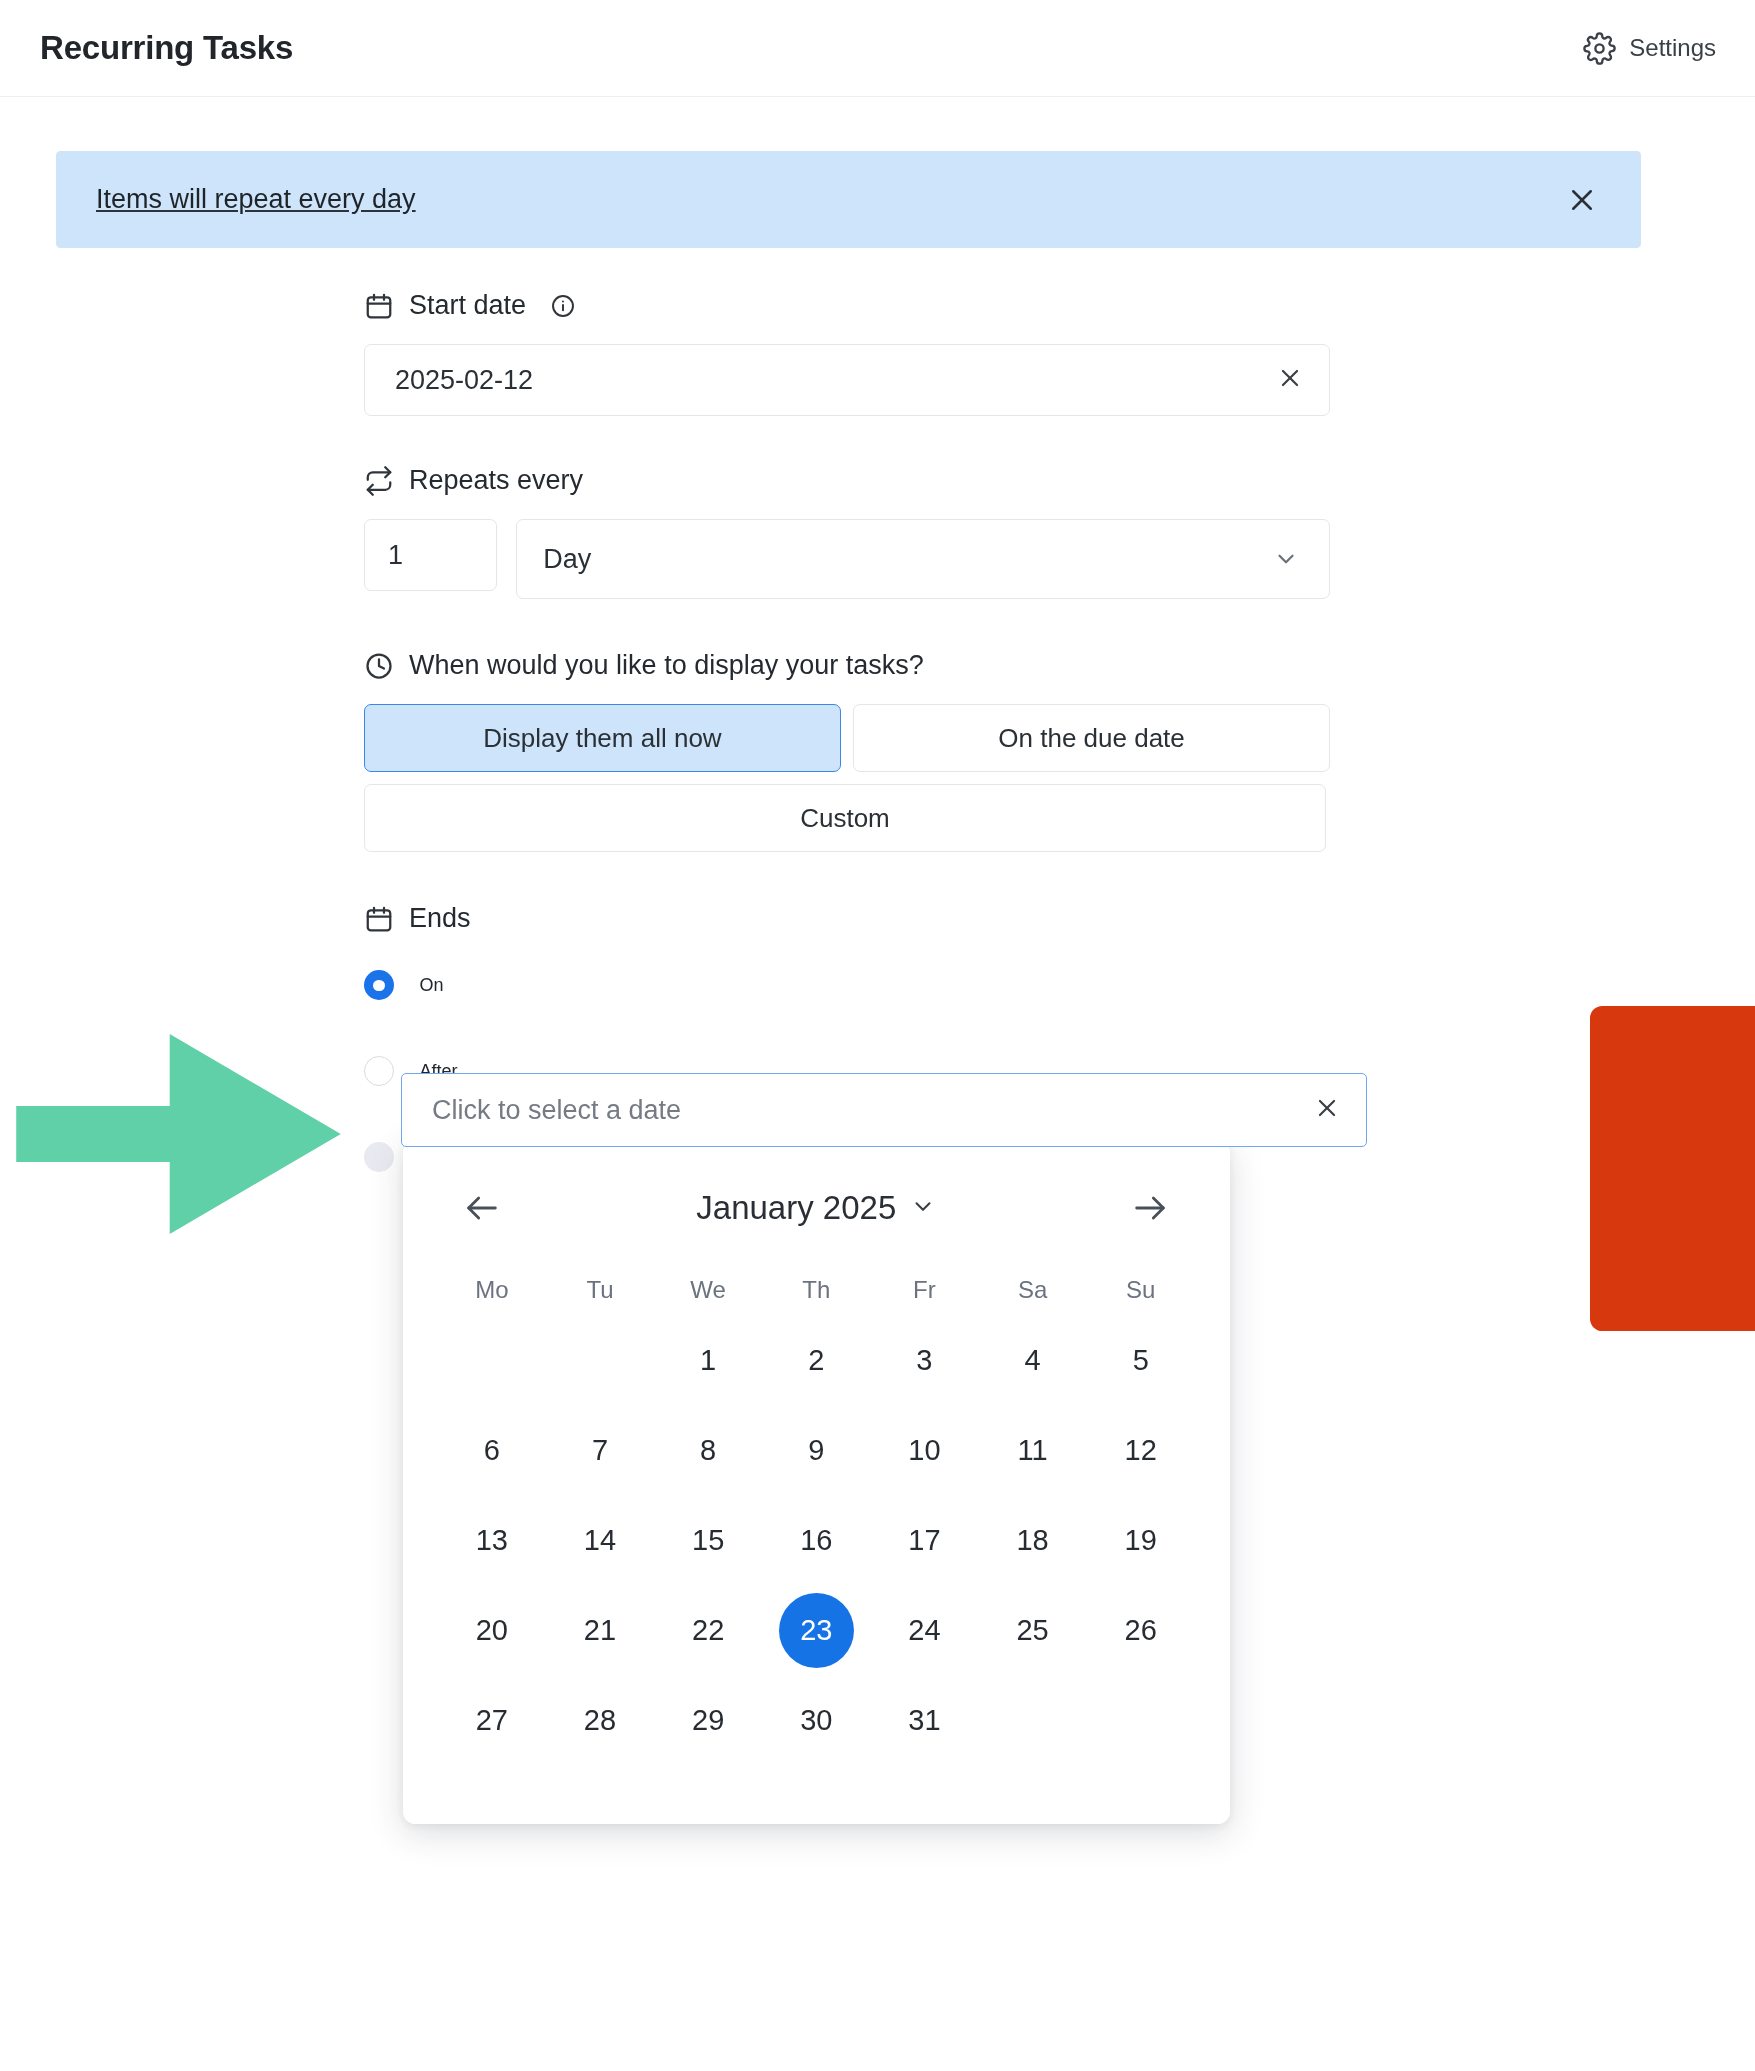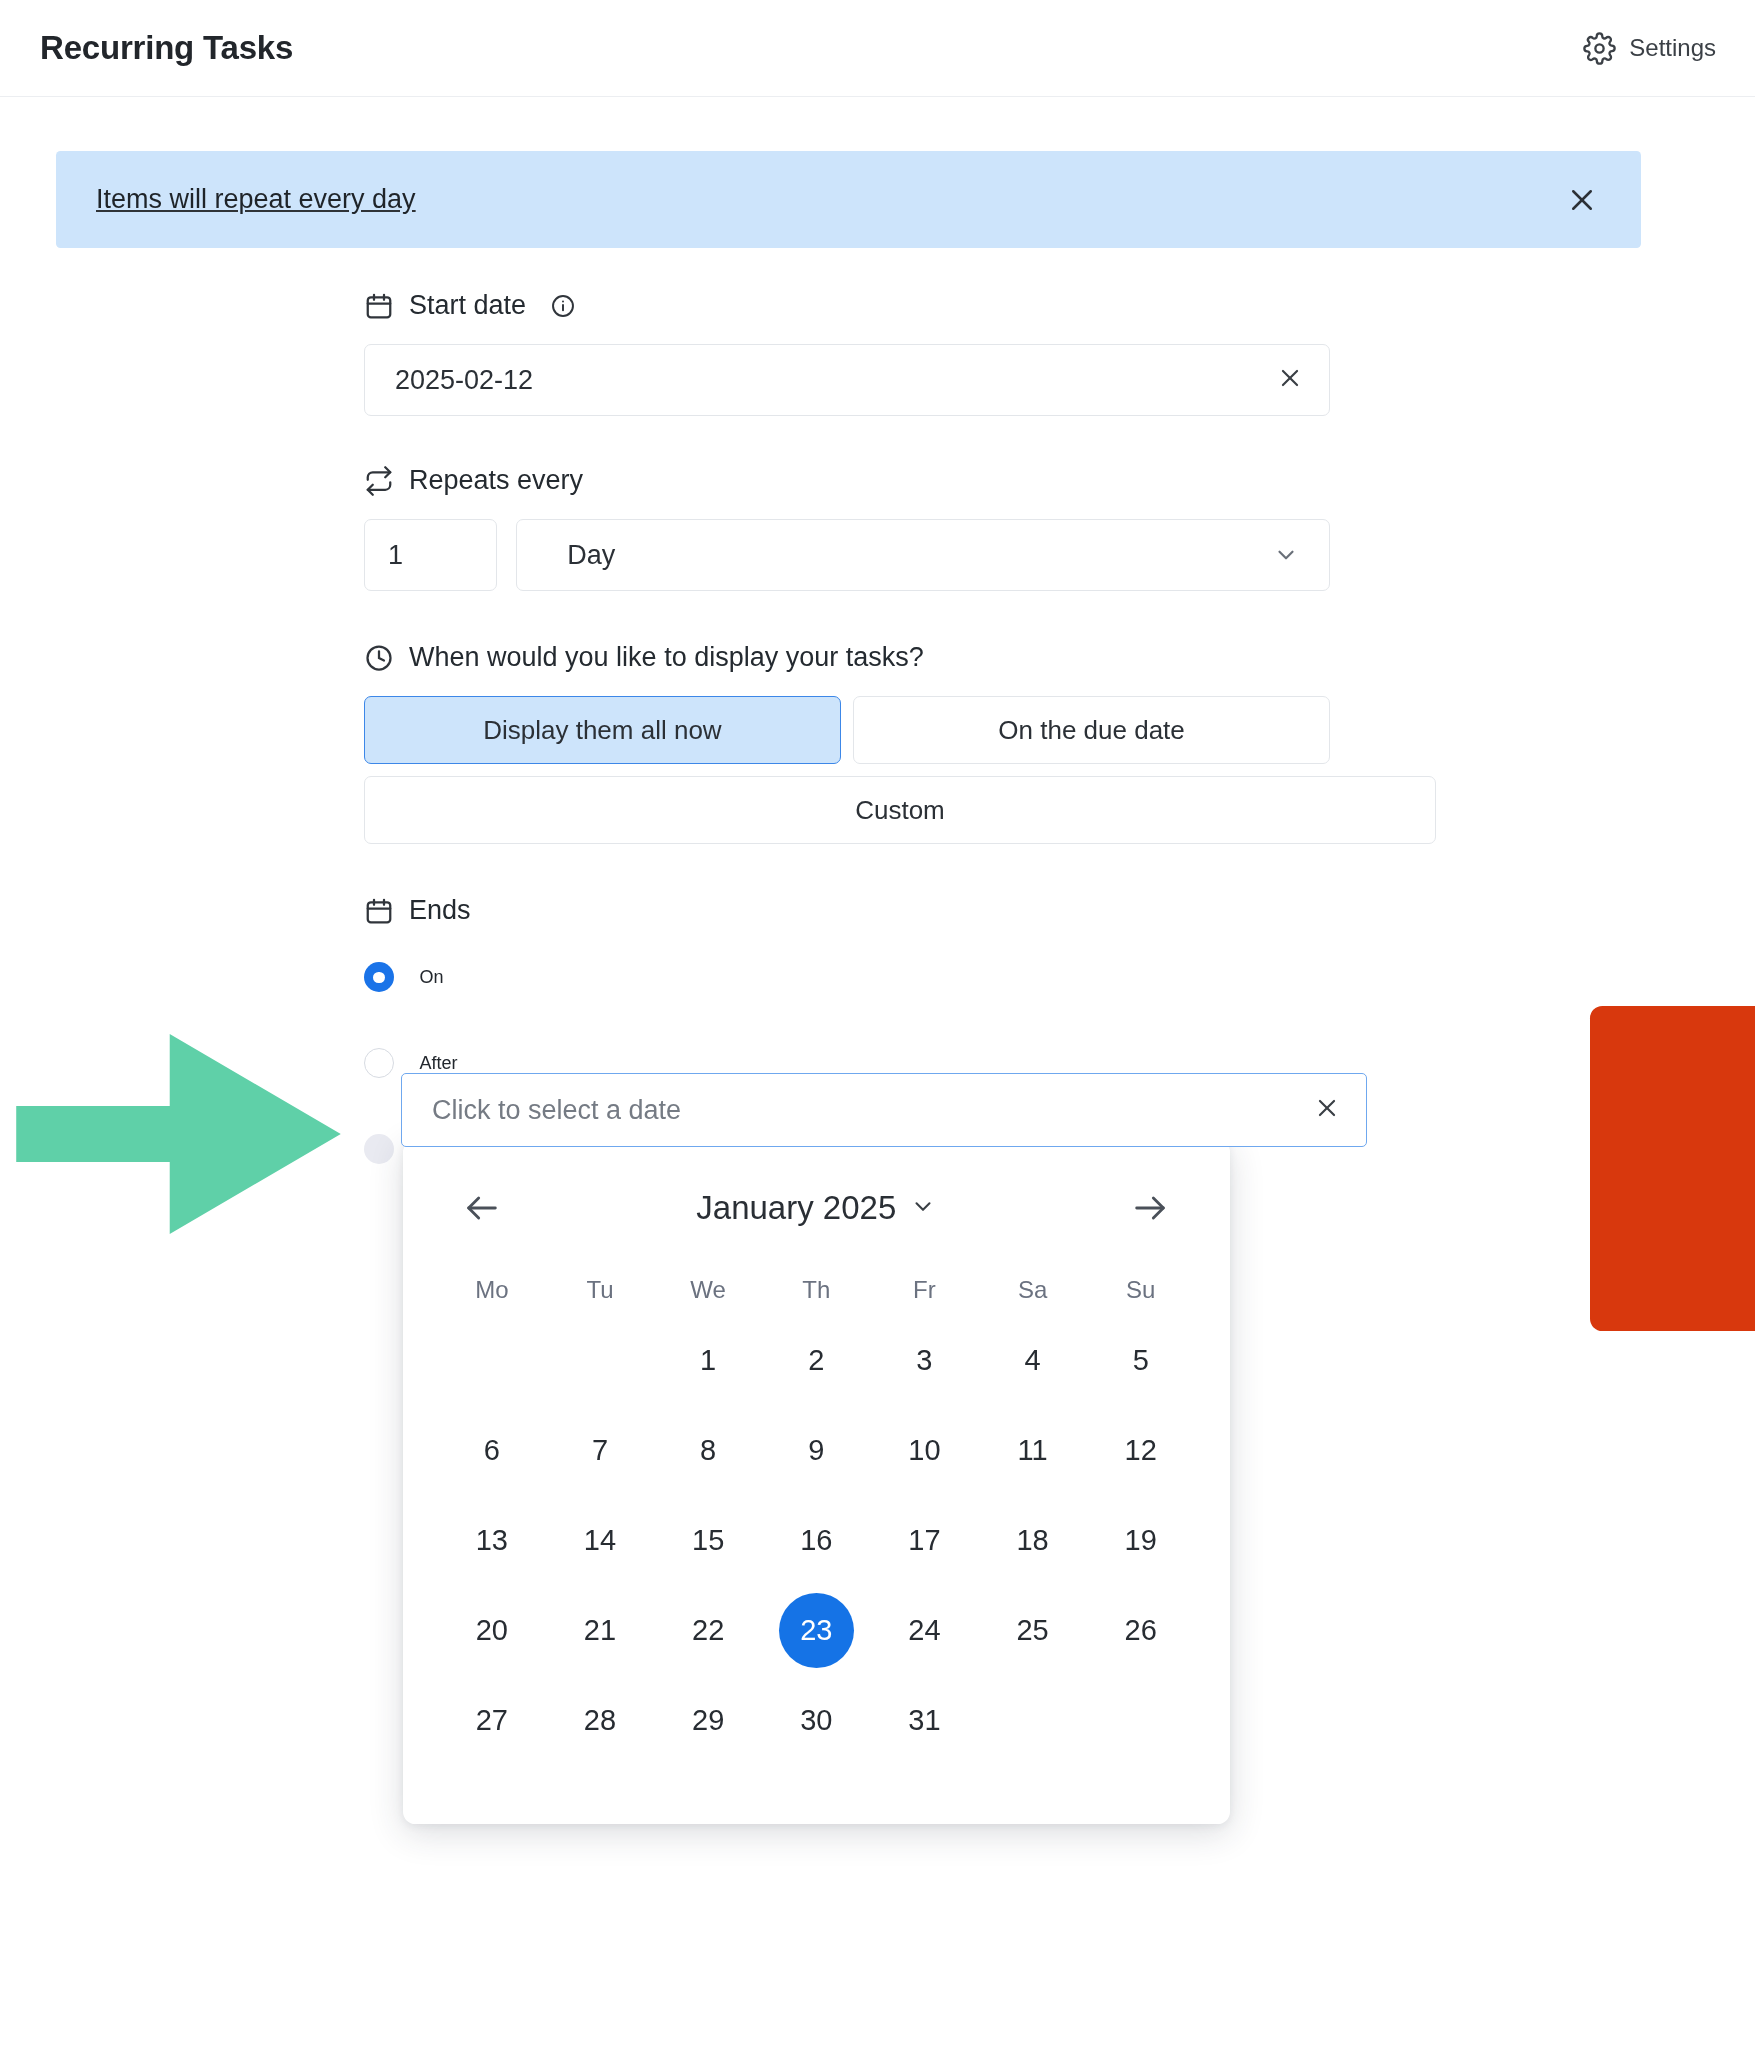--- a/index.html
+++ b/index.html
@@ -119,27 +119,27 @@
     background: #fff;
     display: flex;
     align-items: center;
     padding-left: 23px;
     font-size: 27px;
     color: #2b3036;
   }
   .select-input {
     position: relative;
     flex: 1;
-    height: 72px;
+    height: 80px;
     border: 1.8px solid #e3e6ea;
     border-radius: 7px;
     background: #fff;
     display: flex;
     align-items: center;
-    padding-left: 50px;
+    padding-left: 26px;
     font-size: 27px;
     color: #2b3036;
     cursor: pointer;
   }
   .select-input .chev {
     position: absolute;
     right: 30px; top: 50%;
     transform: translateY(-50%);
     display: flex;
   }
@@ -155,21 +155,21 @@
     justify-content: center;
     font-size: 26px;
     color: #2b3036;
     cursor: pointer;
   }
   .seg-btn.active {
     background: #cde4fb;
     border-color: #3c87e8;
   }
   .seg-half { width: 477px; }
-  .seg-full { width: 1072px; margin-top: 12.3px; }
+  .seg-full { width: 962px; margin-top: 12.3px; }
 
   
   .ends-group { margin-top: 17.6px; }
   .radio-row {
     display: flex;
     align-items: center;
     gap: 25.5px;
     height: 56px;
   }
   .radio {

